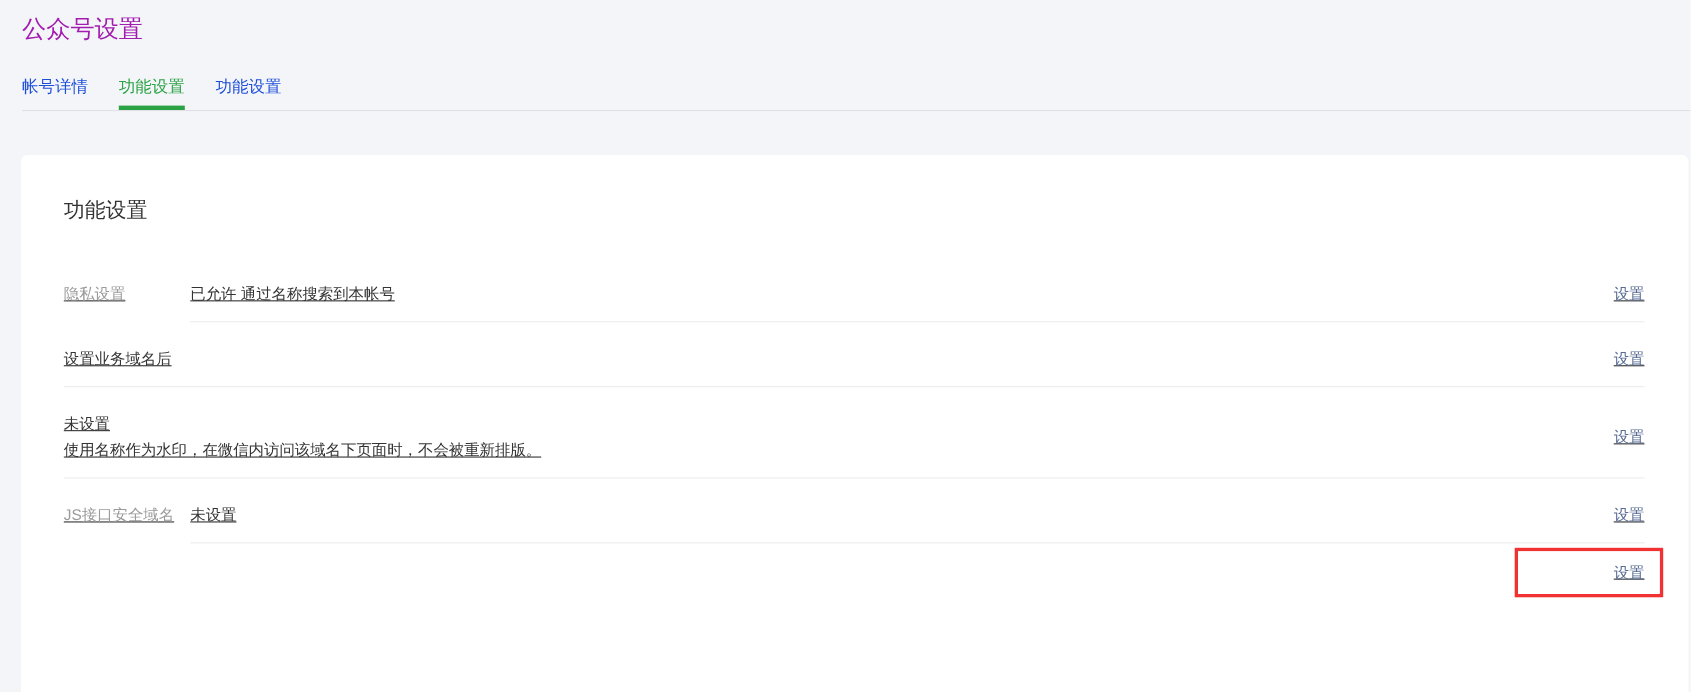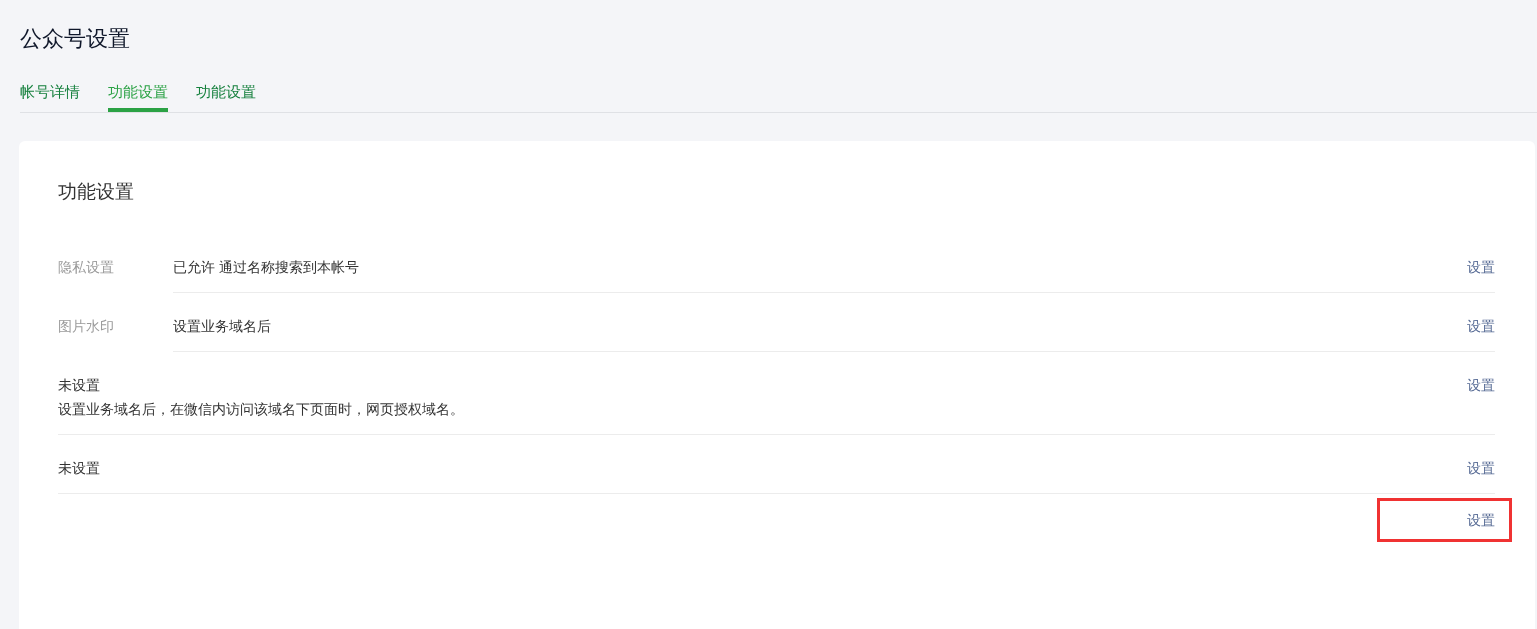--- a/index.html
+++ b/index.html
@@ -5,51 +5,51 @@
   * { margin:0; padding:0; box-sizing:border-box; }
   html,body { width:1537px; height:629px; }
   body {
     position:relative;
     background:#f4f5f8;
     overflow:hidden;
     font-family:"Liberation Sans","DejaVu Sans",sans-serif;
     color:#333;
   }
   .page-header { padding:14px 0 0 20px; }
-  .page-title { font-size:22px; color:#0f172a; font-weight:400; line-height:26px;margin-top:12px; }
+  .page-title { font-size:22px; color:#a21caf; font-weight:400; line-height:26px; }
 
   .tabs { display:flex; align-items:flex-end; margin:30px 0 0 20px; height:30px; }
   .tab {
-    font-size:15px; line-height:20px; color:#15803d;
+    font-size:15px; line-height:20px; color:#1d4ed8;
     margin-right:28px; padding-bottom:10px; cursor:pointer;
   }
   .tab.active {
     color:#2ba245;
     padding-bottom:6px;
     border-bottom:4px solid #2ba245;
   }
   .header-divider { height:1px; background:#dfe1e5; margin-left:20px; }
 
   .card {
     position:absolute; left:19px; top:141px;
     width:1516px; height:540px;
     background:#ffffff; border-radius:6px;
     padding:40px 40px 0 39px;
   }
   .card-heading { font-size:19px; line-height:21px; color:#333; font-weight:400; }
 
   .rows { margin-top:32px; }
-  .row { display:flex; }
+  .row { display:flex;text-decoration:underline; }
   .row-label {
     width:115px; flex:0 0 115px;
     font-size:14px; line-height:20px; color:#9a9a9a;
     padding-top:23px;
   }
   .row-body {
-    flex:1; display:flex; justify-content:space-between; align-items:flex-start;
+    flex:1; display:flex; justify-content:space-between; align-items:center;
     padding:23px 0 15px;
     border-bottom:1px solid #ececec;
     min-height:59px;
   }
   .row:last-child .row-body { border-bottom:none; padding-top:4px; }
   .row-text { font-size:14px; line-height:20px; color:#333; }
   .row-value:empty, .row-desc:empty { display:none; }
   .row-desc { margin-top:4px; }
   .row-action {
     font-size:14px; line-height:20px; color:#576b95;
@@ -86,41 +86,41 @@
       <div class="row-body">
         <div class="row-text">
           <div class="row-value">已允许 通过名称搜索到本帐号</div>
 
         </div>
         <a class="row-action">设置</a>
       </div>
     </div>
 
     <div class="row">
-      <div class="row-label">图片水印</div>
       <div class="row-body">
         <div class="row-text">
           <div class="row-value">设置业务域名后</div>
 
         </div>
         <a class="row-action">设置</a>
       </div>
     </div>
 
     <div class="row">
       <div class="row-body">
         <div class="row-text">
           <div class="row-value">未设置</div>
-          <div class="row-desc">设置业务域名后，在微信内访问该域名下页面时，网页授权域名。</div>
+          <div class="row-desc">使用名称作为水印，在微信内访问该域名下页面时，不会被重新排版。</div>
         </div>
         <a class="row-action">设置</a>
       </div>
     </div>
 
     <div class="row">
+      <div class="row-label">JS接口安全域名</div>
       <div class="row-body">
         <div class="row-text">
           <div class="row-value">未设置</div>
         </div>
         <a class="row-action">设置</a>
       </div>
     </div>
 
     <div class="row">
       <div class="row-body">

